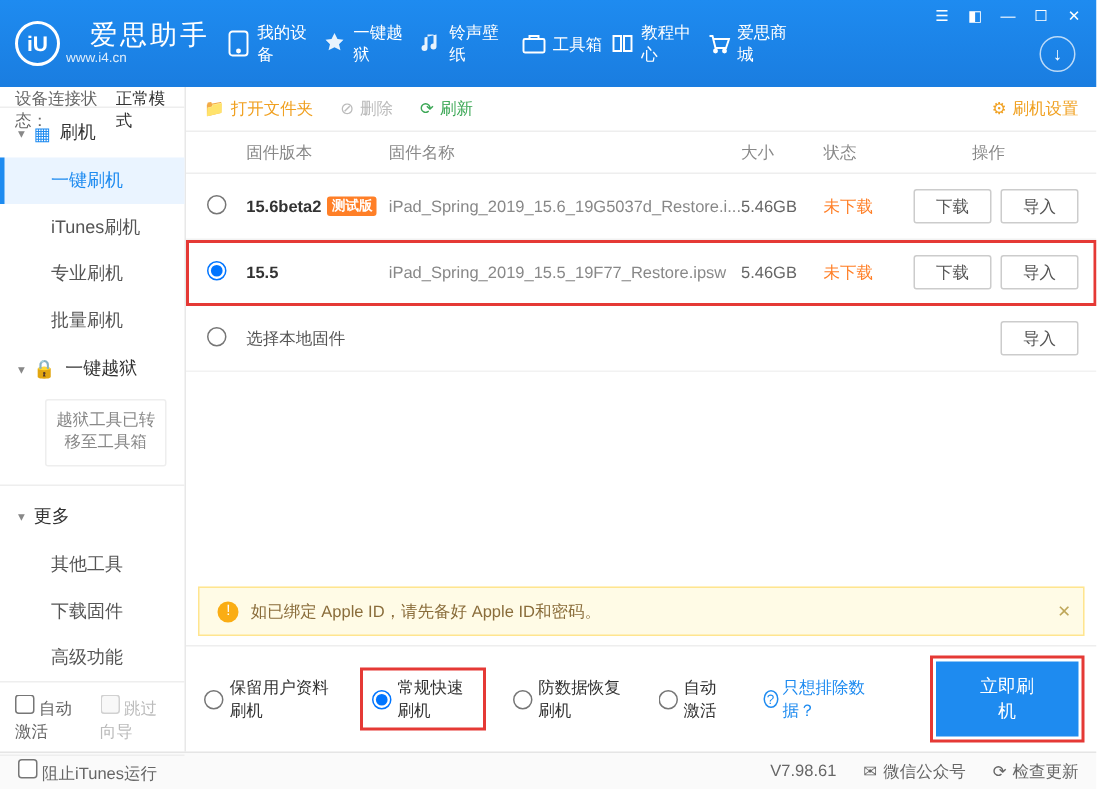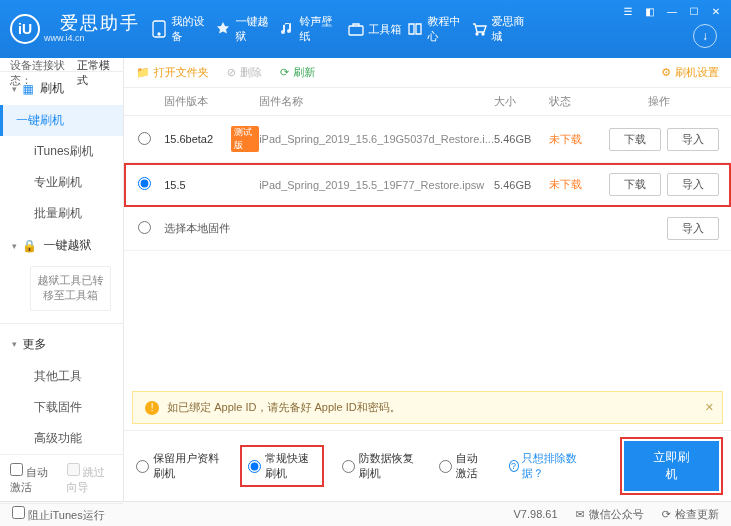--- a/index.html
+++ b/index.html
@@ -20,21 +20,21 @@
 .dl-circle { position: absolute; right: 14px; bottom: 10px; width: 24px; height: 24px; border: 1.5px solid rgba(255,255,255,.7); border-radius: 50%; display: flex; align-items: center; justify-content: center; font-size: 12px; cursor: pointer; }
 
 .body { display: flex; height: 443px; }
 
 .sidebar { width: 152px; border-right: 1px solid #e8e8e8; display: flex; flex-direction: column; }
 .conn { height: 14px; display: flex; align-items: flex-start; padding: 0 10px; border-bottom: 1px solid #eee; font-size: 11px; color: #666; }
 .conn b { color: #333; margin-left: 4px; font-weight: normal; }
 .sgroup-title { display: flex; align-items: center; gap: 6px; padding: 8px 12px; font-size: 12px; cursor: pointer; }
 .sgroup-title .caret { font-size: 9px; color: #888; }
 .sitem { padding: 7px 10px 7px 34px; font-size: 12px; color: #555; cursor: pointer; }
-.sitem.active { background: #eaf4ff; color: #1e8bf0; border-left: 3px solid #1e8bf0; padding-left: 13px; }
+.sitem.active { background: #eaf4ff; color: #1e8bf0; border-left: 3px solid #1e8bf0; padding-left: 31px; }
 .snote { margin: 4px 12px 8px 30px; padding: 6px; font-size: 11px; color: #888; border: 1px solid #eee; border-radius: 2px; text-align: center; line-height: 1.4; }
 .sidebar hr { border: none; border-top: 1px solid #eee; margin: 4px 0; }
 .sidebar-spacer { flex: 1; }
 .autoact { padding: 8px 10px; display: flex; align-items: center; gap: 10px; font-size: 11px; color: #666; border-top: 1px solid #eee; }
 .device { border-top: 1px solid #eee; padding: 8px 10px; }
 
 .main { flex: 1; display: flex; flex-direction: column; position: relative; }
 .toolbar { height: 30px; display: flex; align-items: center; padding: 0 12px; gap: 18px; border-bottom: 1px solid #eee; font-size: 11px; }
 .toolbar .tbtn { display: flex; align-items: center; gap: 4px; cursor: pointer; color: #666; }
 .toolbar .tbtn.primary { color: #f0a020; }
@@ -46,21 +46,21 @@
 .col-ver { width: 95px; }
 .col-name { flex: 1; }
 .col-size { width: 55px; }
 .col-status { width: 50px; }
 .col-ops { width: 120px; text-align: center; }
 
 .row { display: flex; align-items: center; padding: 10px 12px 10px 14px; border-bottom: 1px solid #f2f2f2; font-size: 11px; }
 .row.selected { outline: 2px solid #e53935; outline-offset: -2px; }
 .row .radio { width: 26px; }
 .row input[type=radio] { cursor: pointer; }
-.row .ver { width: 95px; display: flex; align-items: center; gap: 18px; }
+.row .ver { width: 95px; display: flex; align-items: center; gap: 4px; font-weight: bold; }
 .row .tag { background: #ff7f27; color: #fff; font-size: 9px; padding: 0 3px; border-radius: 2px; }
 .row .fname { flex: 1; color: #888; white-space: nowrap; overflow: hidden; text-overflow: ellipsis; }
 .row .size { width: 55px; color: #666; }
 .row .status { width: 50px; color: #ff7f27; }
 .row .ops { width: 120px; display: flex; gap: 6px; justify-content: flex-end; }
 .btn-sm { border: 1px solid #ccc; background: #fff; padding: 3px 14px; font-size: 11px; cursor: pointer; color: #555; border-radius: 2px; }
 .row.local .fname { color: #555; }
 
 .main-spacer { flex: 1; }
 

